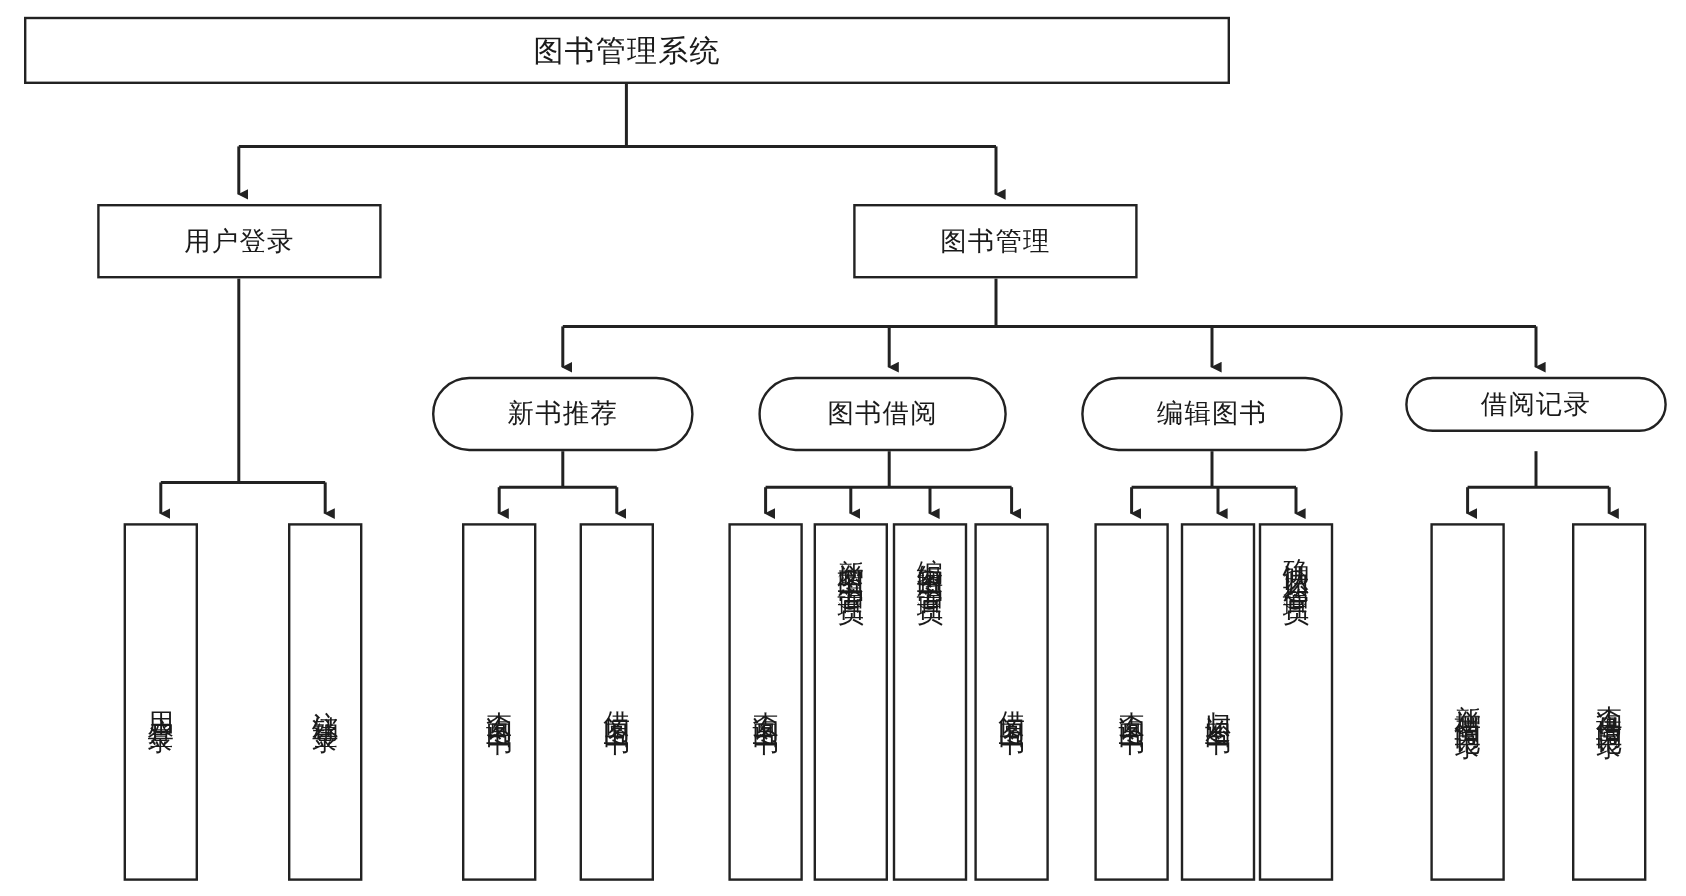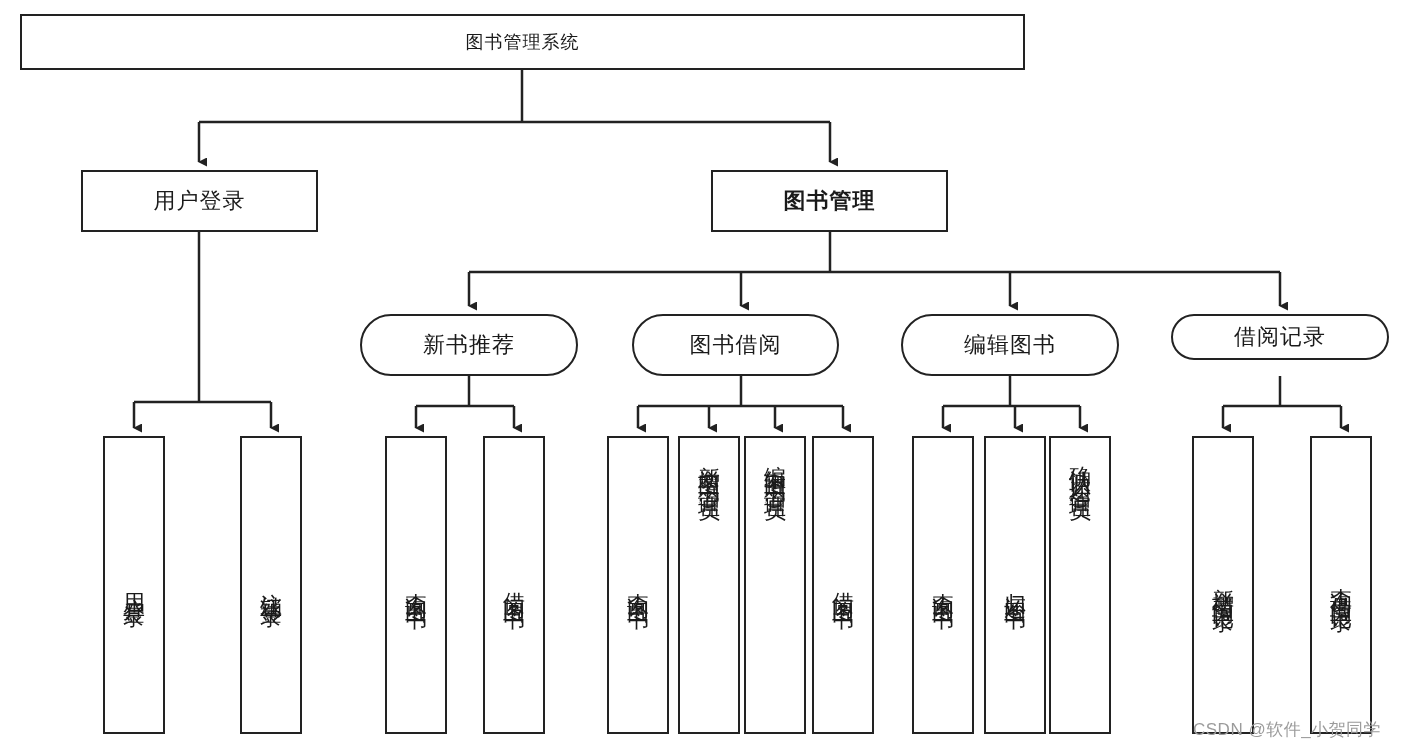--- a/index.html
+++ b/index.html
@@ -30,21 +30,21 @@
     position: absolute;
     box-sizing: border-box;
     border: 2px solid #222222;
     background: #ffffff;
     display: flex;
     align-items: center;
     justify-content: center;
     color: #1a1a1a;
   }
   .node.level-root {
-    font-size: 18px;
+    font-size: 25px;
     letter-spacing: 1px;
   }
   .node.level-two {
     font-size: 22px;
     letter-spacing: 1px;
   }
   .node.level-three {
     font-size: 22px;
     letter-spacing: 1px;
     border-radius: 31px;
@@ -130,21 +130,21 @@
     <path d="M 1341 406 L 1341 428" stroke="#222222" stroke-width="2.5" fill="none" marker-end="url(#arrowhead)"></path>
   </svg>
 
   <div id="nodes-layer">
       <div class="node level-root" style="left: 20px; top: 14px; width: 1005px; height: 56px;">
         <span>图书管理系统</span>
       </div>
       <div class="node level-two" style="left: 81px; top: 170px; width: 237px; height: 62px;">
         <span>用户登录</span>
       </div>
-      <div class="node level-two" style="left: 711px; top: 170px; width: 237px; height: 62px; font-weight: bold;">
+      <div class="node level-two" style="left: 711px; top: 170px; width: 237px; height: 62px;">
         <span>图书管理</span>
       </div>
       <div class="node level-three" style="left: 360px; top: 314px; width: 218px; height: 62px;">
         <span>新书推荐</span>
       </div>
       <div class="node level-three" style="left: 632px; top: 314px; width: 207px; height: 62px;">
         <span>图书借阅</span>
       </div>
       <div class="node level-three" style="left: 901px; top: 314px; width: 218px; height: 62px;">
         <span>编辑图书</span>
@@ -186,15 +186,14 @@
         <span class="vtext">确认归还（管理员）</span>
       </div>
       <div class="node level-leaf leaf align-center" style="left: 1192px; top: 436px; width: 62px; height: 298px;">
         <span class="vtext">新增借阅记录</span>
       </div>
       <div class="node level-leaf leaf align-center" style="left: 1310px; top: 436px; width: 62px; height: 298px;">
         <span class="vtext">查询借阅记录</span>
       </div>
     </div>
 
-  <div class="watermark" style="left: 1193px; top: 718px; color: rgb(155, 155, 155);">CSDN @软件_小贺同学</div>
 
 </div>
 
 </body></html>

